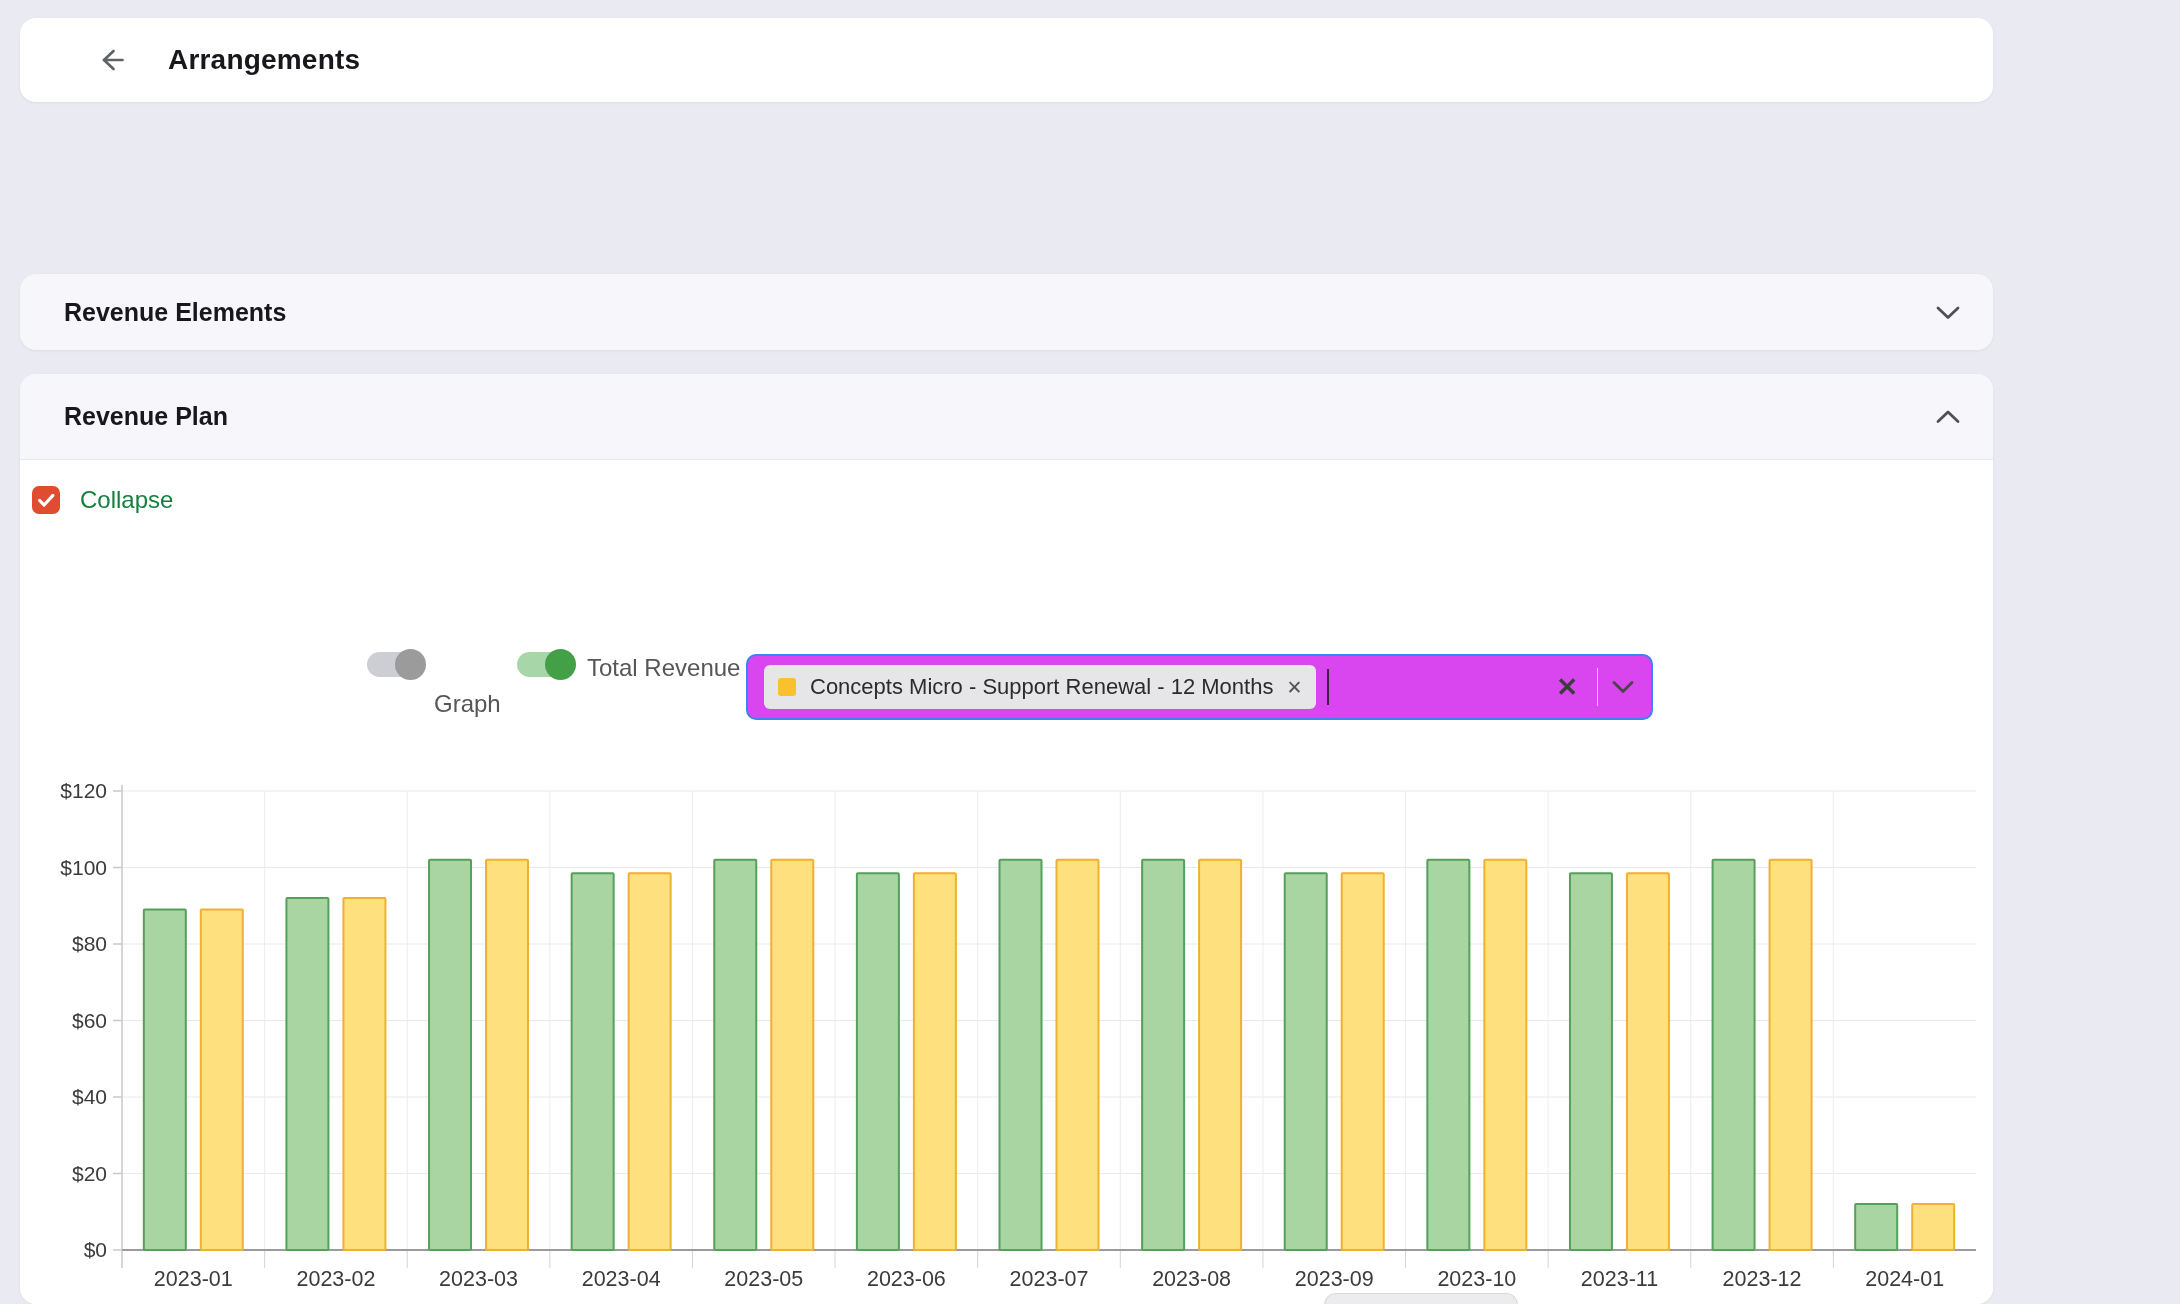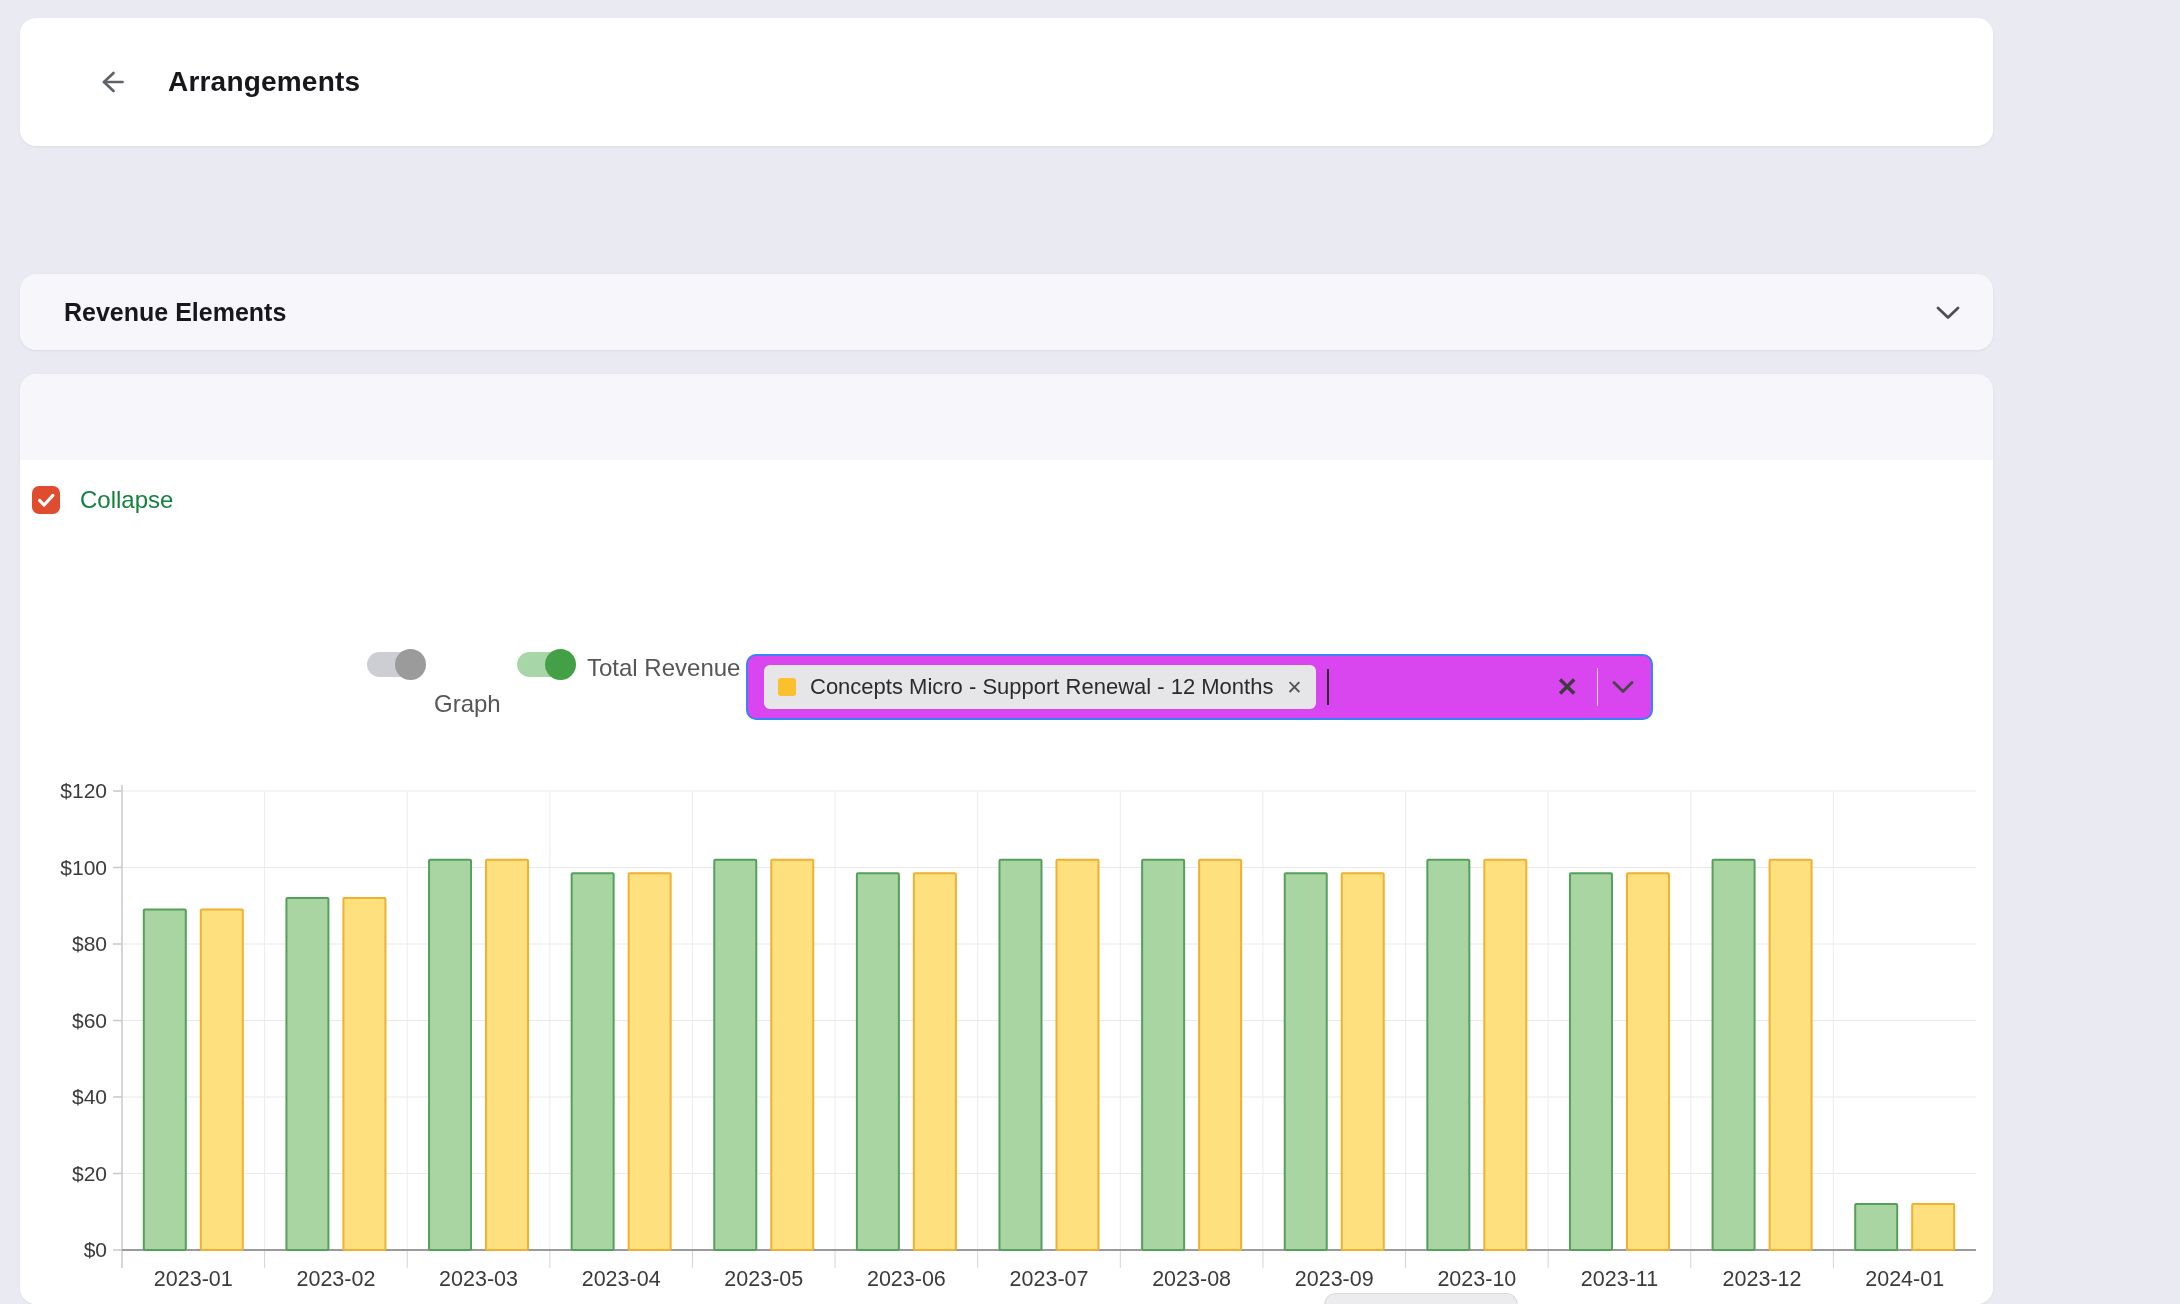--- a/index.html
+++ b/index.html
@@ -10,21 +10,21 @@
     -webkit-font-smoothing:antialiased;
   }
   .card{
     position:absolute;left:20px;width:1973px;
     background:#f7f7fb;border-radius:16px;
     box-shadow:0 1px 3px rgba(25,25,60,0.06);
     box-sizing:border-box;
   }
   
   .header-card{
-    top:18px;height:128px;background:#ffffff;
+    top:18px;height:84px;background:#ffffff;
     display:flex;align-items:center;padding-left:70px;
   }
   .back-btn{
     width:40px;height:40px;display:flex;align-items:center;justify-content:center;
     cursor:pointer;flex:0 0 auto;
   }
   .page-title{font-size:28px;font-weight:700;color:#17171c;margin-left:38px;letter-spacing:.2px;}
   
   .section{
     height:76px;display:flex;align-items:center;justify-content:space-between;
@@ -102,20 +102,26 @@
 
 
   <div class="card section sec-2">
     <div class="section-title">Revenue Elements</div>
     <svg class="chev" width="26" height="17" viewBox="0 0 26 17">
       <path d="M3 4 L13 13.5 L23 4" fill="none" stroke="#4f4f55" stroke-width="2.8" stroke-linecap="round" stroke-linejoin="round"></path>
     </svg>
   </div>
 
   <div class="card rp-card">
+    <div class="rp-header">
+      <div class="section-title">Revenue Plan</div>
+      <svg class="chev" width="26" height="17" viewBox="0 0 26 17">
+        <path d="M3 13.5 L13 4 L23 13.5" fill="none" stroke="#4f4f55" stroke-width="2.8" stroke-linecap="round" stroke-linejoin="round"></path>
+      </svg>
+    </div>
 
     <div class="rp-body">
 
       <div class="collapse-row">
         <div class="cb" style="background: rgb(224, 76, 48);">
           <svg width="22" height="22" viewBox="0 0 24 24">
             <path d="M5 12.5 L10 17.5 L19.5 7" fill="none" stroke="#ffffff" stroke-width="3.4" stroke-linecap="round" stroke-linejoin="round"></path>
           </svg>
         </div>
         <div class="collapse-label">Collapse</div>

